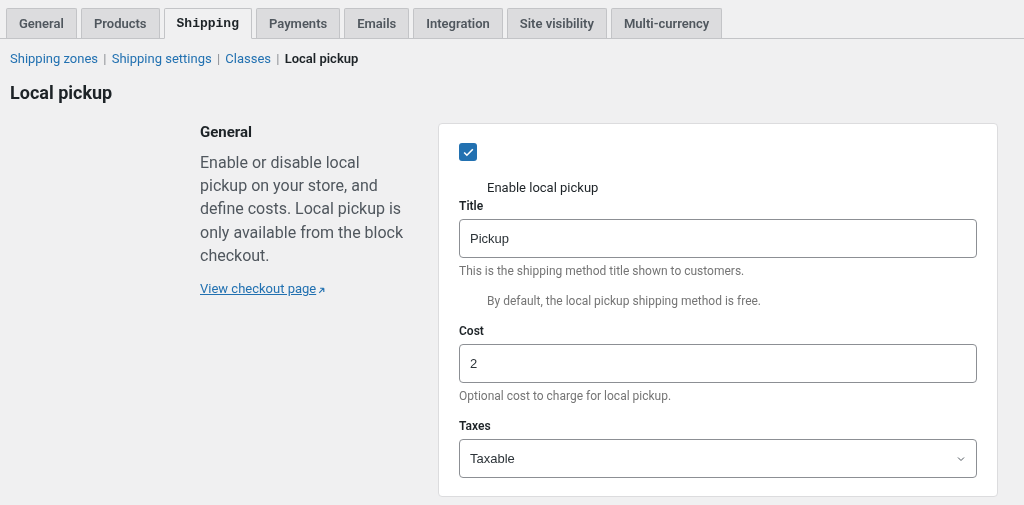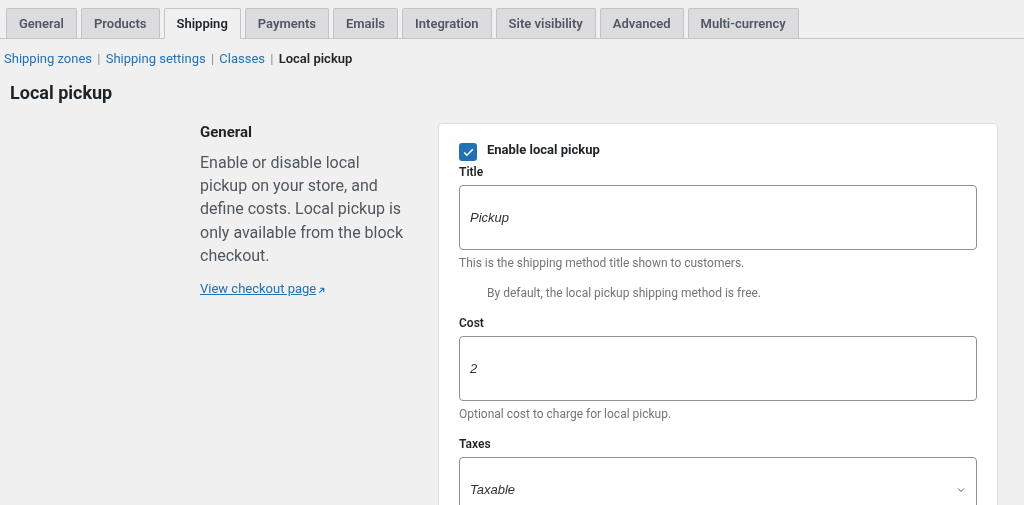--- a/index.html
+++ b/index.html
@@ -27,23 +27,24 @@
       font-size: 13px;
       font-weight: 600;
       cursor: pointer;
       border-radius: 2px 2px 0 0;
     }
     .tab.active {
       background: #f0f0f1;
       color: #1d2327;
       border-bottom: 1px solid #f0f0f1;
       margin-bottom: -1px;
+      font-family: Liberation Mono, monospace;
     }
     .subnav {
-      padding: 12px 4px;
+      padding: 12px 10px;
       font-size: 13px;
     }
     .subnav a {
       color: #2271b1;
       text-decoration: none;
     }
     .subnav .sep {
       color: #8c8f94;
       margin: 0 2px;
     }
@@ -119,45 +120,45 @@
     }
     .checkbox svg {
       width: 13px;
       height: 13px;
       stroke: #fff;
       stroke-width: 3;
       fill: none;
     }
     .cb-label {
       font-size: 13px;
-      font-weight: 700;
-      color: #1d2327;
+      font-weight: 400;
+      color: #1d2327;
+      margin-top: 38px;
     }
     .cb-help {
       font-size: 12px;
       color: #757575;
       margin-left: 28px;
       margin-bottom: 16px;
     }
     .field-label {
       font-size: 12px;
       font-weight: 600;
       color: #1d2327;
       margin-bottom: 6px;
       display: block;
     }
     .text-input, .select-input {
       width: 100%;
-      padding: 24px 10px;
+      padding: 11px 10px;
       border: 1px solid #8c8f94;
       border-radius: 4px;
       font-size: 13px;
       color: #2c3338;
       background: #fff;
-      font-style: italic;
     }
     .field-help {
       font-size: 12px;
       color: #757575;
       margin-top: 6px;
       margin-bottom: 16px;
     }
     .select-wrap {
       position: relative;
     }
@@ -180,21 +181,20 @@
 <body>
 
 <div class="tabs">
   <div class="tab">General</div>
   <div class="tab">Products</div>
   <div class="tab active">Shipping</div>
   <div class="tab">Payments</div>
   <div class="tab">Emails</div>
   <div class="tab">Integration</div>
   <div class="tab">Site visibility</div>
-  <div class="tab">Advanced</div>
   <div class="tab">Multi-currency</div>
 </div>
 
 <div class="subnav">
   <a href="#">Shipping zones</a>
   <span class="sep"> | </span>
   <a href="#">Shipping settings</a>
   <span class="sep"> | </span>
   <a href="#">Classes</a>
   <span class="sep"> | </span>

